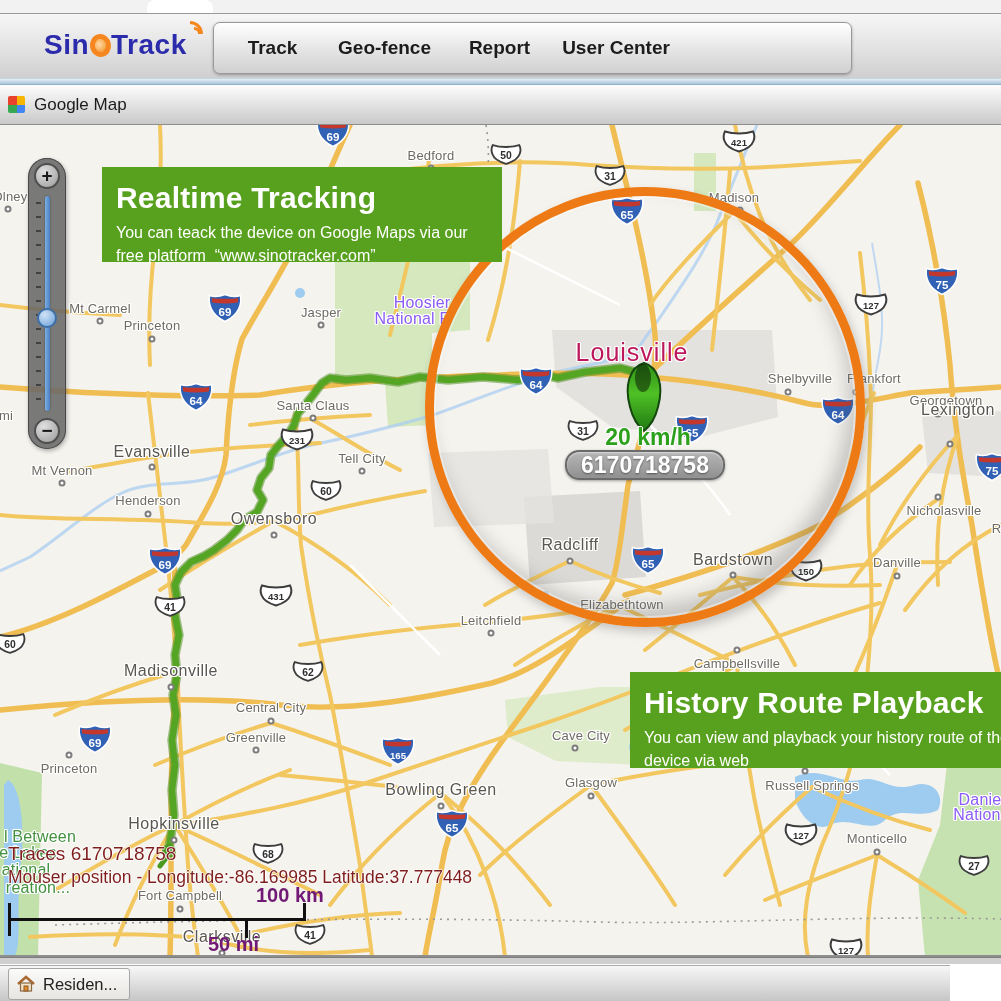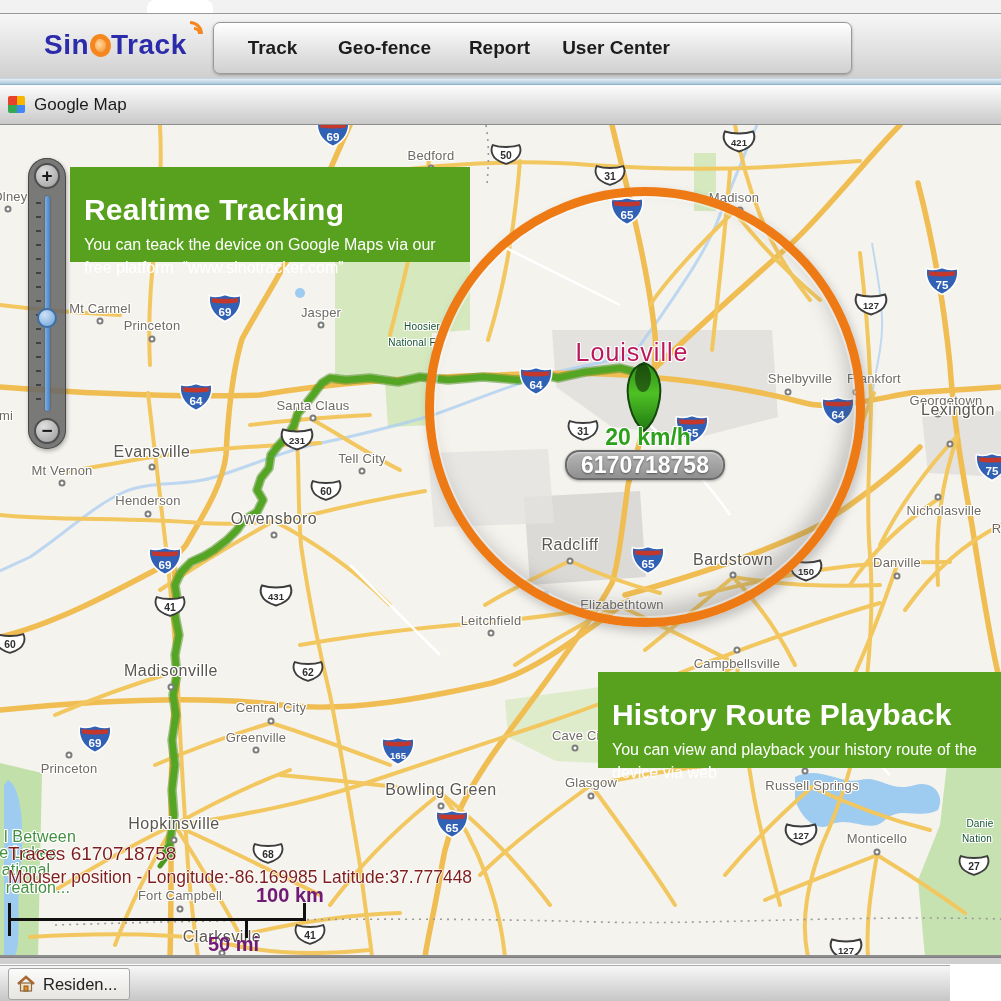--- a/index.html
+++ b/index.html
@@ -45,38 +45,38 @@
   .ry { stroke:#f2c75f; stroke-width:4; fill:none; stroke-linecap:round; }
   .ryb { stroke:#f0bd52; stroke-width:5.5; fill:none; stroke-linecap:round; }
   .rw { stroke:#ffffff; stroke-width:2.5; fill:none; }
   .rv { stroke:#a9cdf2; fill:none; }
   .dash { stroke:#9a9a9a; stroke-width:1.6; fill:none; stroke-dasharray:2 5; }
 
   .ml { position:absolute; z-index:2; transform:translate(-50%,-50%); white-space:nowrap; color:#6f6b64; font-size:13px; letter-spacing:.2px;
     text-shadow:-1px 0 #fff,1px 0 #fff,0 -1px #fff,0 1px #fff,-1px -1px #fff,1px 1px #fff,1px -1px #fff,-1px 1px #fff; }
   .ml.lg { font-size:16px; color:#5a5650; letter-spacing:.5px; }
   .ml.xl { font-size:25px; color:#be185d; font-weight:500; letter-spacing:1px; }
-  .ml.grn-lg { font-size:10px; color:#14532d; font-weight:500;margin-top:23px; }
+  .ml.grn-lg { font-size:16px; color:#8b5cf6; font-weight:500; }
   .ml.grn-md { font-size:16px; color:#43913f; font-weight:500; }
   .dot { position:absolute; z-index:2; width:7px; height:7px; border:2px solid #7d7d7d; background:#fff; border-radius:50%; transform:translate(-50%,-50%); }
 
   .shield { position:absolute; z-index:1; transform:translate(-50%,-50%); }
 
   .ring { position:absolute; z-index:3; left:425px; top:62px; width:440px; height:440px; border-radius:50%;
     border:9px solid #ee7a15;
     box-shadow:inset 0 0 0 2px rgba(255,255,255,.4), inset -8px -12px 18px rgba(90,90,90,.30), 3px 5px 10px rgba(110,110,110,.35); }
 
   .speed { position:absolute; z-index:4; left:648px; top:312px; transform:translate(-50%,-50%); font-size:23px; font-weight:bold; color:#2da01c;
     text-shadow:-1px 0 #fff,1px 0 #fff,0 -1px #fff,0 1px #fff,-1px -1px #fff,1px 1px #fff; }
   .pill { position:absolute; z-index:4; left:565px; top:325px; width:160px; height:30px; border-radius:14px;
     background:linear-gradient(#b6b6b6,#909090); border:2px solid #6b6b6b; color:#fff; font-size:23px; font-weight:bold;
     display:flex; align-items:center; justify-content:center; text-shadow:0 1px 2px rgba(0,0,0,.45);
     box-shadow:inset 0 1px 2px rgba(255,255,255,.5), 0 1px 3px rgba(0,0,0,.35); }
 
-  .callout { position:absolute; z-index:5; background:#58a11e; color:#fff; padding:24px 14px 10px; }
+  .callout { position:absolute; z-index:5; background:#58a11e; color:#fff; padding:12px 14px 10px;margin-left:32px; }
   .callout h1 { margin:2px 0 6px; font-size:30px; font-weight:600; letter-spacing:.2px; }
   .callout p { margin:0; font-size:16px; line-height:1.45; }
   .co1 { left:70px; top:42px; width:400px; height:95px; }
   .co2 { left:598px; top:547px; width:403px; height:96px; }
 
   .info { position:absolute; z-index:6; color:#7f1d1d;
     text-shadow:-1px 0 rgba(255,255,255,.75),1px 0 rgba(255,255,255,.75),0 -1px rgba(255,255,255,.75),0 1px rgba(255,255,255,.75); }
   .traces { left:8px; top:718px; font-size:19px; }
   .mousepos { left:8px; top:742px; font-size:17.5px; }
   .sbar { position:absolute; z-index:6; background:#111; }

